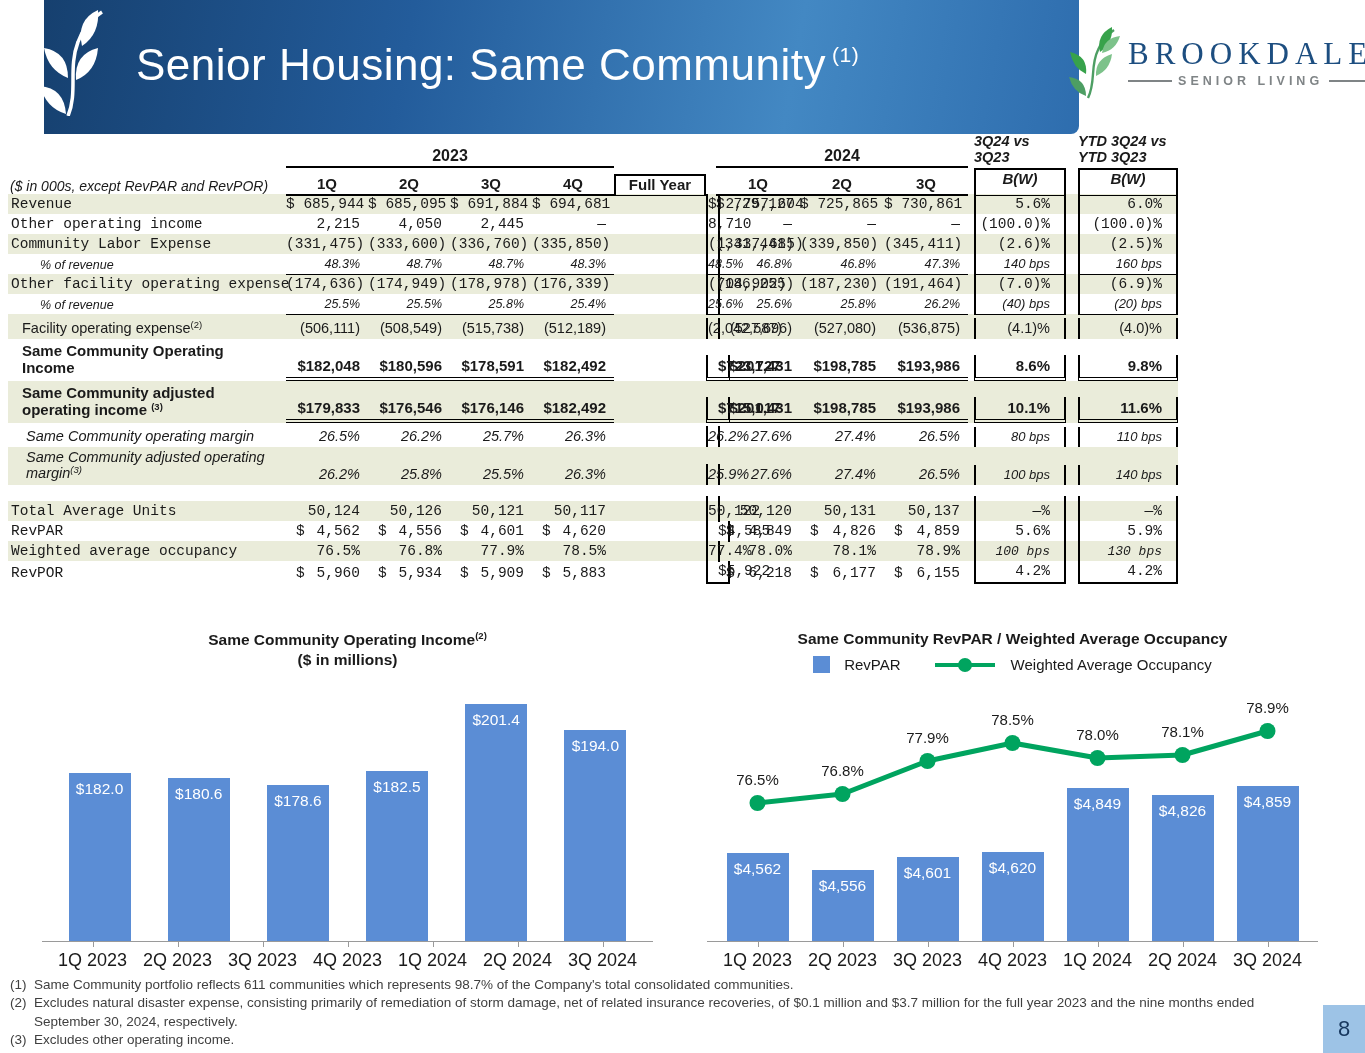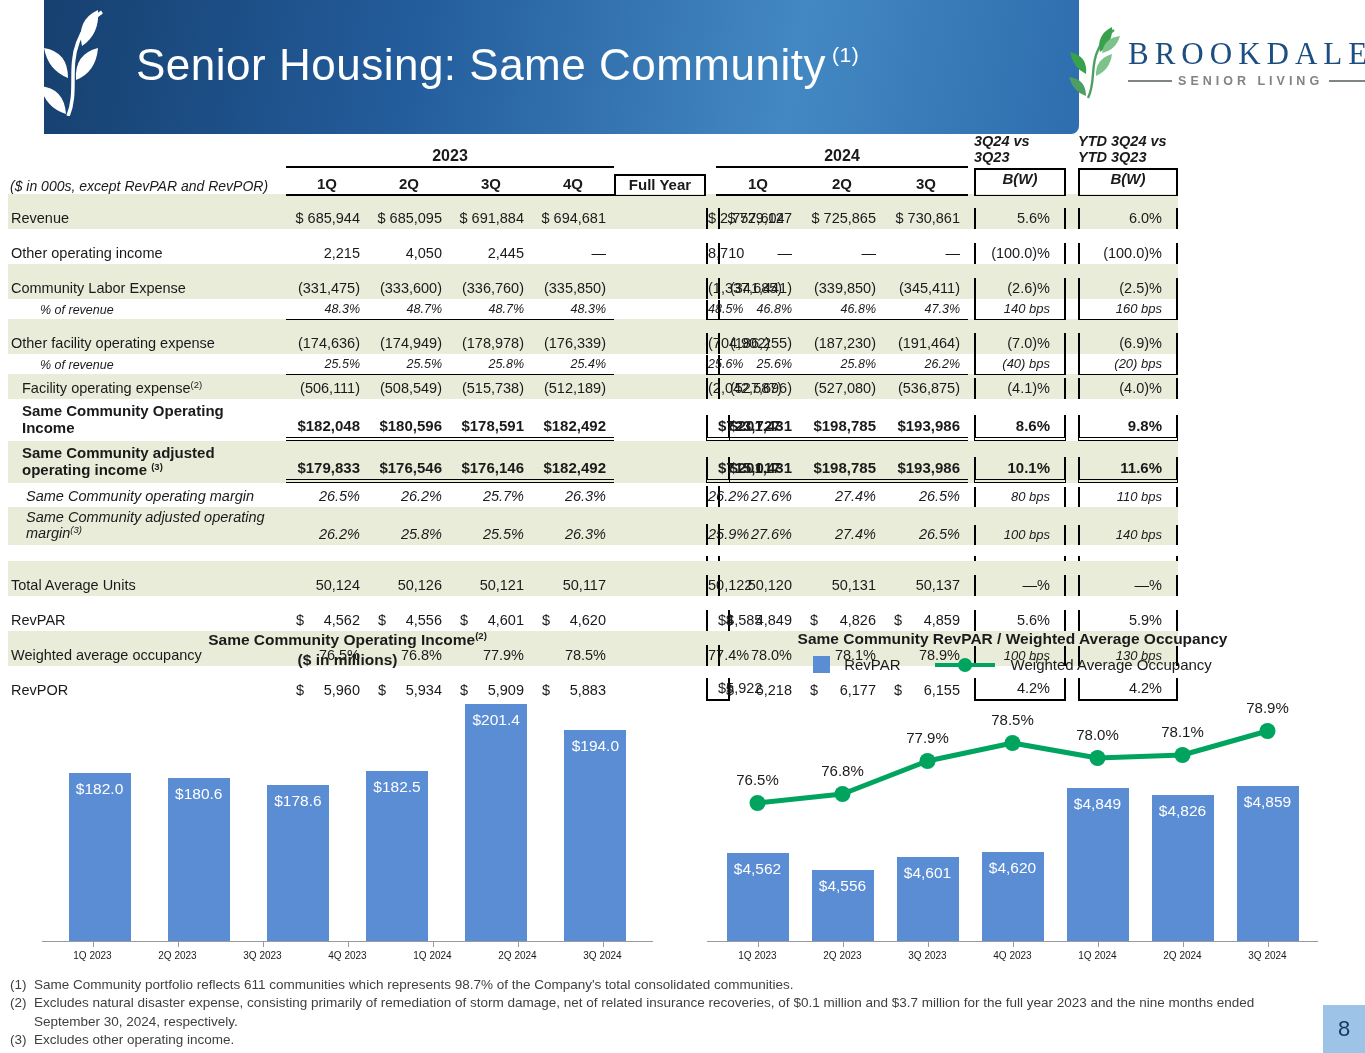--- a/index.html
+++ b/index.html
@@ -34,21 +34,21 @@
   .hA{height:40px;align-items:end;}
   .hA .grp{grid-column:2/6;text-align:center;font-weight:700;font-size:16px;border-bottom:2px solid #000;padding-bottom:1px;}
   .hA .grp24{grid-column:8/11;}
   .hA .bwt{font-weight:700;font-style:italic;font-size:14.5px;text-align:left;line-height:1.15;padding-bottom:2px;}
   .hB{height:26px;}
   .hB .q{font-weight:700;text-align:center;border-bottom:2px solid #000;font-size:15px;padding-bottom:2px;}
   .hB .fyh{font-weight:700;text-align:center;font-size:15px;border-bottom:1.5px solid #000;padding-bottom:2px;}
   .hB .bwh{font-weight:700;font-style:italic;text-align:center;font-size:15px;border-bottom:1.5px solid #000;padding-bottom:8px;}
   .hB .units{font-style:italic;font-size:14px;text-align:left;padding-left:2px;padding-bottom:2px;}
 
-  .r-plain{height:35px;}
+  .r-plain{height:20px;font-family:Liberation Mono, monospace;}
   .r-pct{height:20px;font-size:12.5px;font-style:italic;}
   .r-pct .c:not(.lbl){border-bottom:1px solid #000;}
   .r-pct .lbl{padding-left:32px;}
   .r-exp{height:25px;}
   .r-exp .lbl{padding-left:14px;}
   .r-bold2{height:42px;font-weight:700;font-size:15px;}
   .r-bold2 .lbl{padding-left:14px;line-height:1.12;padding-bottom:4px;}
   .r-bold2 .c:not(.lbl):not(.gap){border-bottom:4px double #000;}
   .r-ital{height:24px;font-style:italic;}
   .r-ital .lbl{padding-left:18px;}
@@ -68,21 +68,21 @@
   .chart-title{text-align:center;font-weight:700;font-size:15.5px;}
   .chart-title sup{font-size:9.5px;vertical-align:6px;}
   .chart-subtitle{text-align:center;font-weight:700;font-size:15.5px;margin-top:2px;}
   .legend{display:flex;justify-content:center;align-items:center;gap:14px;margin-top:8px;font-size:15px;}
   .legend-swatch{width:17px;height:17px;background:#5b8dd5;display:inline-block;}
   .plot{position:absolute;left:0;top:61px;width:595px;height:250px;display:flex;justify-content:space-around;align-items:flex-end;}
   .bar{width:62px;position:relative;background:#5b8dd5;}
   .bar-label{position:absolute;top:7px;left:0;width:100%;text-align:center;color:#fff;font-size:15.5px;}
   .axis{position:absolute;left:-8px;top:311px;width:611px;border-top:1.5px solid #9a9a9a;}
   .xlabels{position:absolute;left:0;top:312px;width:595px;display:flex;justify-content:space-around;}
-  .xl{width:85px;text-align:center;font-size:10px;color:#1a1a1a;position:relative;padding-top:8px;}
+  .xl{width:85px;text-align:center;font-size:18px;color:#1a1a1a;position:relative;padding-top:8px;}
   .xl .tick{position:absolute;top:0;left:50%;width:1px;height:5px;background:#9a9a9a;}
   .line-svg{position:absolute;left:0;top:61px;width:595px;height:250px;overflow:visible;pointer-events:none;}
   .occ-label{font-size:15px;fill:#1a1a1a;}
 
   
   .footnotes{position:absolute;left:10px;top:976px;width:1305px;font-size:13.5px;color:#3f3f3f;line-height:1.36;}
   .fn{display:flex;}
   .fn .mk{width:24px;flex:0 0 24px;}
   .fn .tx{flex:1;}
 

